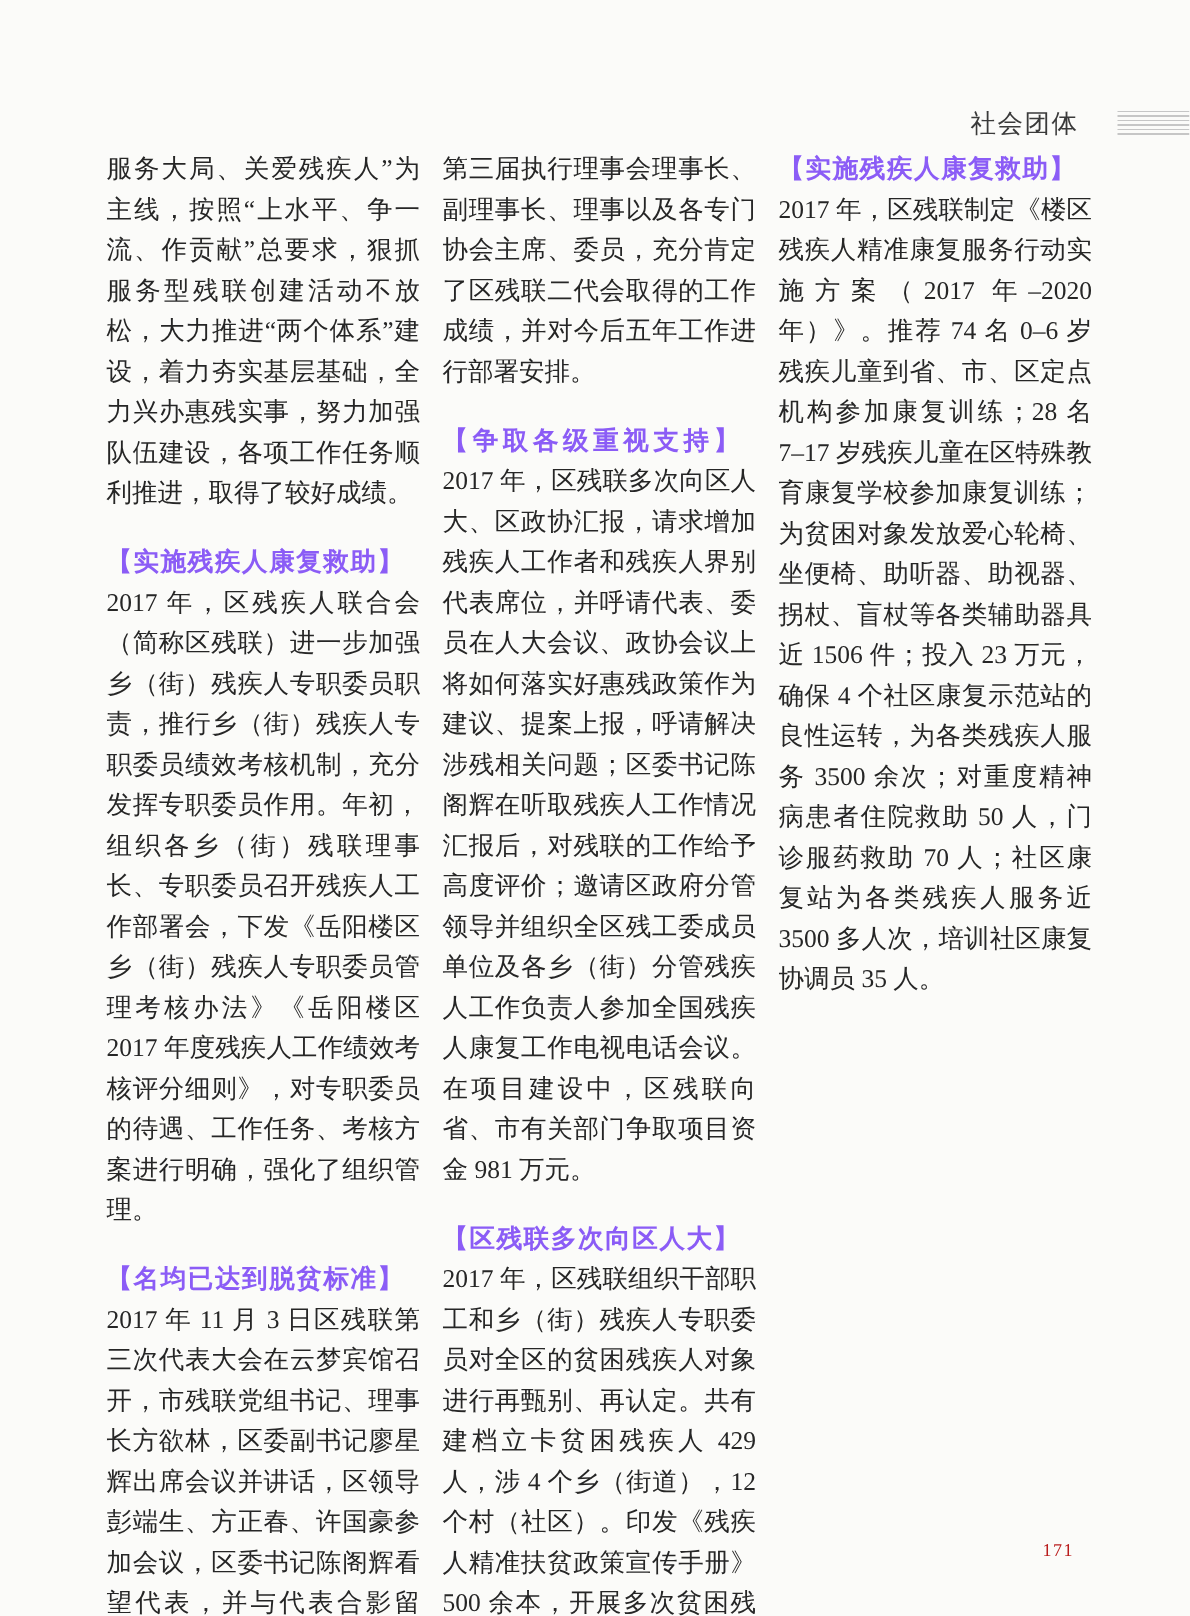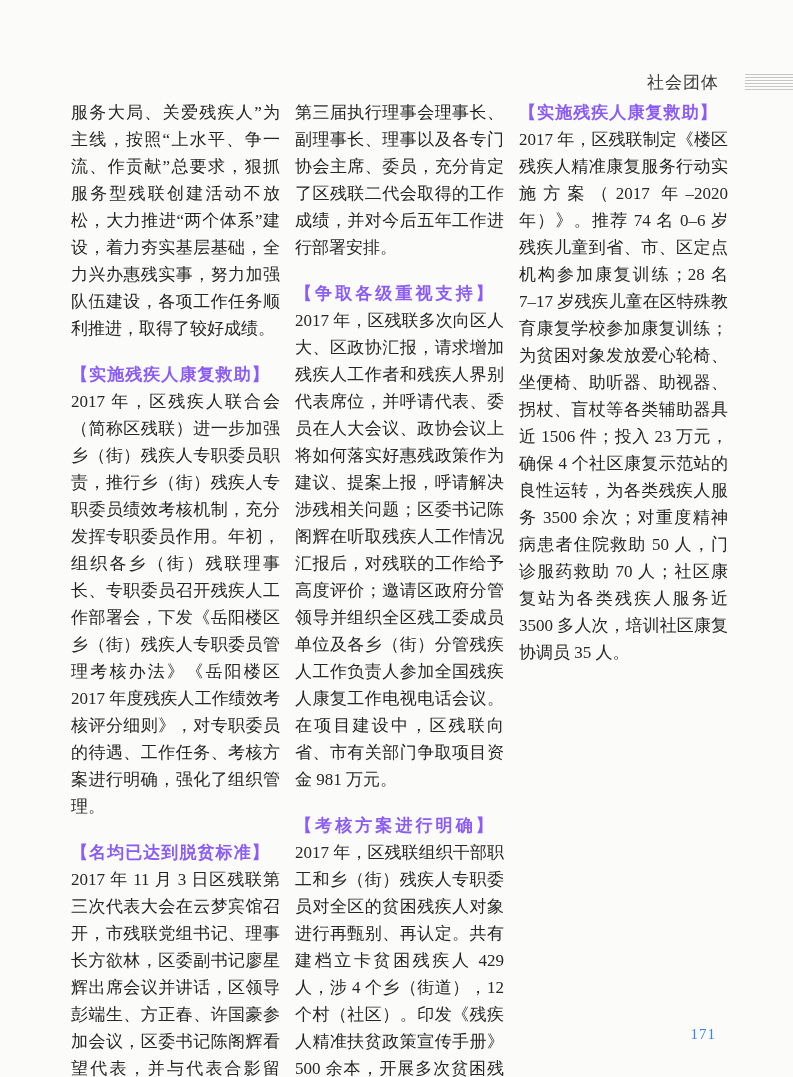--- a/index.html
+++ b/index.html
@@ -49,22 +49,22 @@
     font-family:"Liberation Sans","DejaVu Sans",sans-serif;
     font-weight:700;
     color:#8b5cf6;
     margin-right:0.65em;
     letter-spacing:0.2px;
   }
   .page-number{
     position:absolute;
     top:1026px;
     right:77px;
-    font-size:15px;
-    color:#3b82f6;
+    font-size:12px;
+    color:#b91c1c;
     letter-spacing:1px;
   }
 </style>
 </head>
 <body>
 
 <div class="page-header">
   <span class="section-title">社会团体</span>
   <span class="stripes"></span>
 </div>
@@ -73,21 +73,21 @@
 
   <section class="col">
     <p><span>服务大局、关爱残疾人”为主线，按照“上水平、争一流、作贡献”总要求，狠抓服务型残联创建活动不放松，大力推进“两个体系”建设，着力夯实基层基础，全力兴办惠残实事，努力加强队伍建设，各项工作任务顺利推进，取得了较好成绩。</span></p>
     <p><strong class="entry-head">【实施残疾人康复救助】</strong><span>2017 年，区残疾人联合会（简称区残联）进一步加强乡（街）残疾人专职委员职责，推行乡（街）残疾人专职委员绩效考核机制，充分发挥专职委员作用。年初，组织各乡（街）残联理事长、专职委员召开残疾人工作部署会，下发《岳阳楼区乡（街）残疾人专职委员管理考核办法》《岳阳楼区 2017 年度残疾人工作绩效考核评分细则》，对专职委员的待遇、工作任务、考核方案进行明确，强化了组织管理。</span></p>
     <p><strong class="entry-head">【名均已达到脱贫标准】</strong><span>2017 年 11 月 3 日区残联第三次代表大会在云梦宾馆召开，市残联党组书记、理事长方欲林，区委副书记廖星辉出席会议并讲话，区领导彭端生、方正春、许国豪参加会议，区委书记陈阁辉看望代表，并与代表合影留念。会议选举区残联第三届主席团主席、副主席、委员和</span></p>
   </section>
 
   <section class="col">
     <p><span>第三届执行理事会理事长、副理事长、理事以及各专门协会主席、委员，充分肯定了区残联二代会取得的工作成绩，并对今后五年工作进行部署安排。</span></p>
     <p><strong class="entry-head">【争取各级重视支持】</strong><span>2017 年，区残联多次向区人大、区政协汇报，请求增加残疾人工作者和残疾人界别代表席位，并呼请代表、委员在人大会议、政协会议上将如何落实好惠残政策作为建议、提案上报，呼请解决涉残相关问题；区委书记陈阁辉在听取残疾人工作情况汇报后，对残联的工作给予高度评价；邀请区政府分管领导并组织全区残工委成员单位及各乡（街）分管残疾人工作负责人参加全国残疾人康复工作电视电话会议。在项目建设中，区残联向省、市有关部门争取项目资金 981 万元。</span></p>
-    <p><strong class="entry-head">【考核方案进行明确】</strong><span>2017 年，区残联组织干部职工和乡（街）残疾人专职委员对全区的贫困残疾人对象进行再甄别、再认定。共有建档立卡贫困残疾人 429 人，涉 4 个乡（街道），12 个村（社区）。印发《残疾人精准扶贫政策宣传手册》500 余本，开展多次贫困残疾人对象脱贫攻坚情况督查。至年底，所有建档立卡残</span></p>
+    <p><strong class="entry-head">【区残联多次向区人大】</strong><span>2017 年，区残联组织干部职工和乡（街）残疾人专职委员对全区的贫困残疾人对象进行再甄别、再认定。共有建档立卡贫困残疾人 429 人，涉 4 个乡（街道），12 个村（社区）。印发《残疾人精准扶贫政策宣传手册》500 余本，开展多次贫困残疾人对象脱贫攻坚情况督查。至年底，所有建档立卡残</span></p>
   </section>
 
   <section class="col">
     <p><strong class="entry-head">【实施残疾人康复救助】</strong><span>2017 年，区残联制定《楼区残疾人精准康复服务行动实施方案（2017 年–2020 年）》。推荐 74 名 0–6 岁残疾儿童到省、市、区定点机构参加康复训练；28 名 7–17 岁残疾儿童在区特殊教育康复学校参加康复训练；为贫困对象发放爱心轮椅、坐便椅、助听器、助视器、拐杖、盲杖等各类辅助器具近 1506 件；投入 23 万元，确保 4 个社区康复示范站的良性运转，为各类残疾人服务 3500 余次；对重度精神病患者住院救助 50 人，门诊服药救助 70 人；社区康复站为各类残疾人服务近 3500 多人次，培训社区康复协调员 35 人。</span></p>
   </section>
 
 </div>
 
 <div class="page-number">171</div>
 

